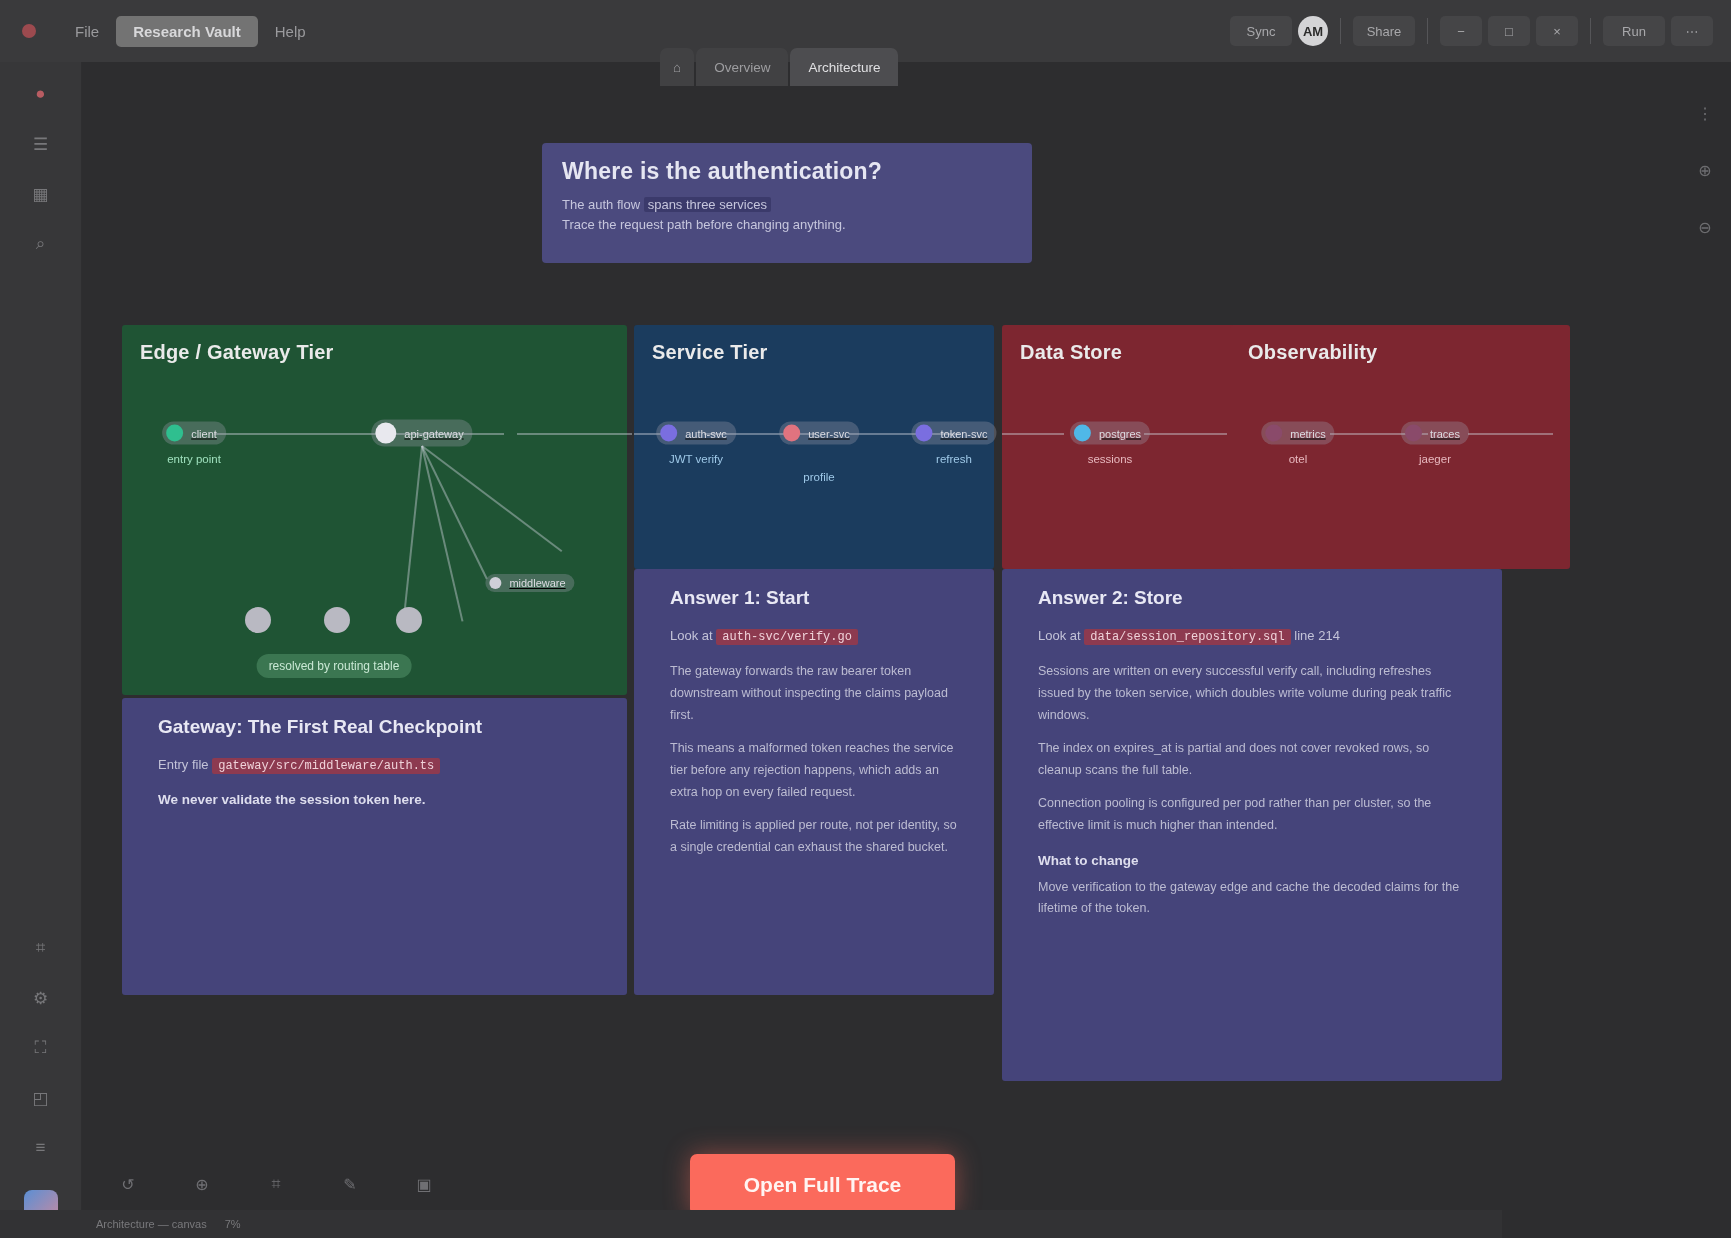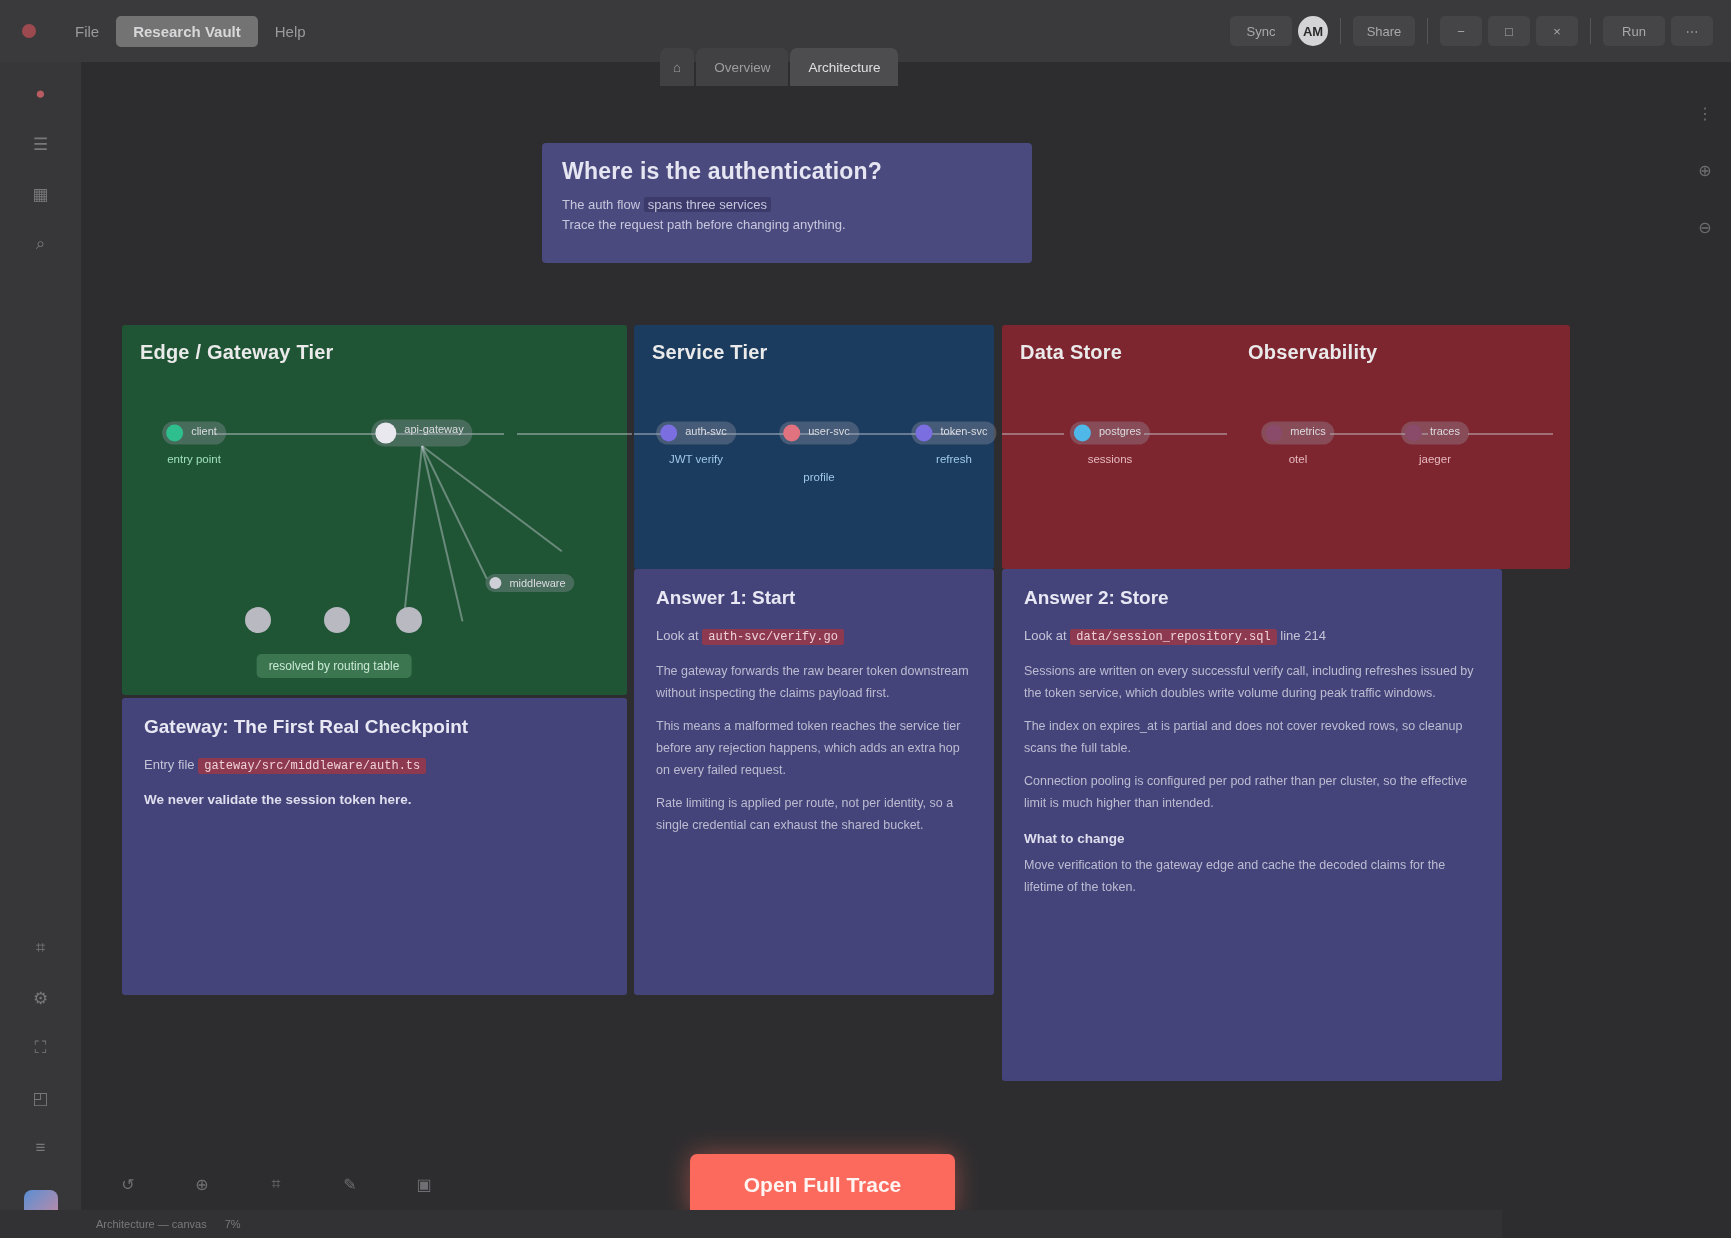--- a/index.html
+++ b/index.html
@@ -109,23 +109,24 @@
   .g-green { background: #1f5434; }
   .g-blue  { background: #1b3c5e; }
   .g-red   { background: #7d2630; }
 
   
   .node {
     position: absolute; display: flex; align-items: center; gap: 7px;
     transform: translate(-50%, -50%);
   }
   .node-chip {
-    display: flex; gap: 8px;
+    display: flex; align-items: center; gap: 8px;
     background: rgba(160,160,175,.32); border-radius: 13px;
     padding: 3px 9px 3px 4px;
+    text-decoration: underline;
   }
   .node-dot { width: 17px; height: 17px; border-radius: 50%; flex: 0 0 auto; }
   .node-dot.sm { width: 12px; height: 12px; }
   .node-dot.lg { width: 21px; height: 21px; }
   .node-text { color: #dcdce2; font-size: 11px; white-space: nowrap; }
   .node-cap {
     position: absolute; transform: translate(-50%, 0);
     font-size: 11.5px; white-space: nowrap; text-align: center;
   }
   .edge {
@@ -134,28 +135,28 @@
     transform-origin: 0 50%;
   }
   .plain-node {
     position: absolute; transform: translate(-50%, -50%);
     width: 26px; height: 26px; border-radius: 50%;
     background: #b9b9c2;
   }
 
   .pill {
     position: absolute; transform: translate(-50%, -50%);
-    background: rgba(125,200,150,.30); border-radius: 5px;
+    background: rgba(125,200,150,.30); border-radius: 12px;
     padding: 5px 12px; color: #c9e8d4; font-size: 12px; white-space: nowrap;
   }
 
   
   .card {
     position: absolute; background: #45447a; border-radius: 3px;
-    padding: 18px 22px; overflow: hidden;
+    padding: 18px 36px; overflow: hidden;
   }
   .card-title {
     color: #e8e8f4; font-size: 19px; font-weight: bold; margin-bottom: 16px;
   }
   .kv { font-size: 13px; margin-bottom: 14px; line-height: 1.7; }
   .kv .k { color: #c3c3d8; }
   .kv .hl {
     background: #8d3a50; color: #f0d3da; padding: 1px 6px;
     border-radius: 2px; font-family: "Liberation Mono", monospace; font-size: 12px;
   }

